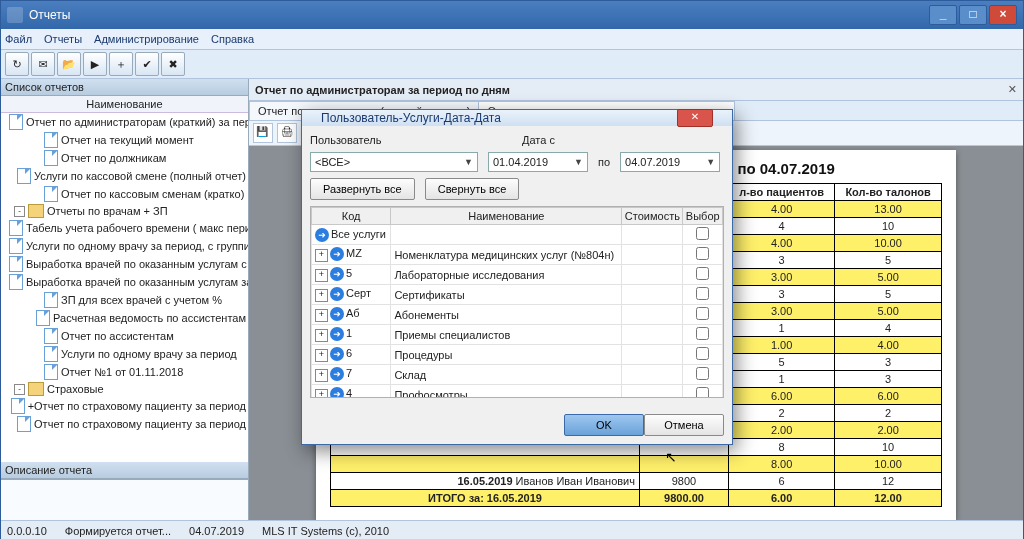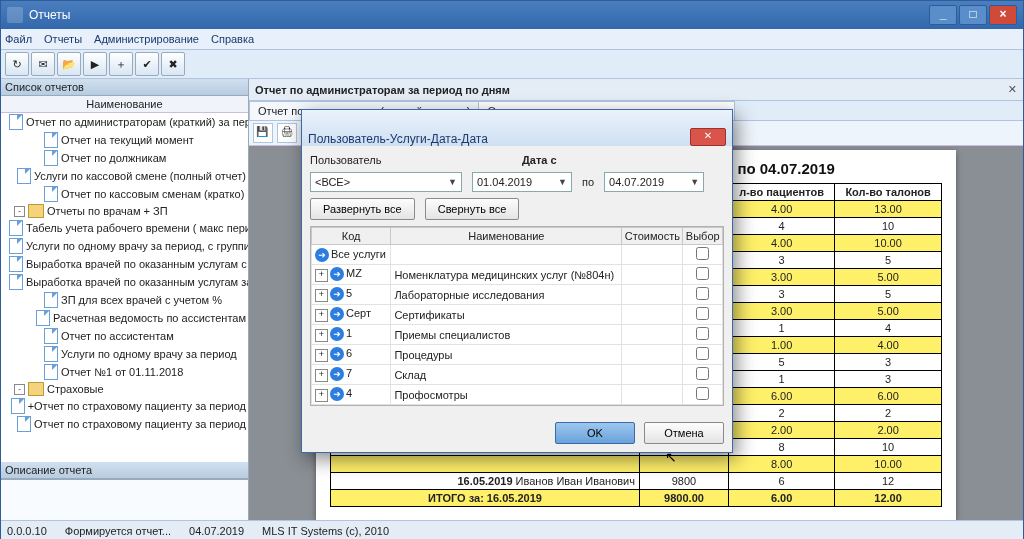--- a/index.html
+++ b/index.html
@@ -40,40 +40,40 @@
 table.rt{border-collapse:collapse;width:100%;font-size:11px}
 table.rt th,table.rt td{border:1px solid #000;padding:2px 4px;text-align:center}
 table.rt th{background:#fff;font-weight:bold}
 .yel{background:#fff06a}
 .plain{background:#fff}
 .tot td{background:#fff06a;font-weight:bold;text-align:left}
 .tot td.num{text-align:center}
 .status{height:20px;background:#e4ecf6;border-top:1px solid #b0c4de;display:flex;align-items:center;font-size:11px;gap:18px;padding:0 6px}
 
 .dlg{position:absolute;left:300px;top:108px;width:430px;background:#f0f0f0;border:1px solid #3a6aa8;box-shadow:4px 6px 18px #0007;z-index:50}
-.dlgtitle{height:36px;background:linear-gradient(#eaf2fb,#cfe0f2);display:flex;align-items:flex-end;padding:0 6px;font-size:12px;color:#1a3a6e}
+.dlgtitle{height:16px;background:linear-gradient(#eaf2fb,#cfe0f2);display:flex;align-items:center;padding:0 19px;font-size:12px;color:#1a3a6e}
 .dlgtitle .sp{flex:1}
 .dlgclose{width:34px;height:16px;background:#d9544a;color:#fff;text-align:center;border:1px solid #a03028;font-size:10px;line-height:14px;border-radius:2px}
 .dlgbody{padding:8px}
 .frow{display:flex;gap:10px;align-items:center;margin-bottom:6px}
 .frow label{font-size:11px}
 .sel,.dt{height:20px;border:1px solid #8aa;background:#fff;font-size:11px;padding:0 4px;box-sizing:border-box;display:flex;align-items:center;justify-content:space-between}
-.sel{width:152px}
+.sel{width:168px}
 .dt{width:100px}
 .car{font-size:9px;color:#444}
 .btn{height:22px;padding:0 12px;background:linear-gradient(#fdfdfd,#e4e4e4);border:1px solid #8a8a8a;border-radius:2px;font-size:11px}
 .btn.pri{background:linear-gradient(#9ec7ef,#6aa2da);border-color:#3a6aa8}
 .grid{border:1px solid #b0b0b0;background:#fff;max-height:190px;overflow:auto}
 .grid table{width:100%;border-collapse:collapse;font-size:11px}
 .grid th{background:#f0f0f0;border:1px solid #c8c8c8;font-weight:normal;padding:2px;position:sticky;top:0}
 .grid td{border:1px solid #e2e2e2;padding:2px 3px;white-space:nowrap}
 .grid .ex{width:11px;height:11px;border:1px solid #888;background:#fff;font-size:9px;line-height:9px;text-align:center;display:inline-block;margin-right:2px}
 .grid .ar{width:14px;height:14px;background:#2b7de0;border-radius:50%;color:#fff;display:inline-flex;align-items:center;justify-content:center;font-size:9px;margin-right:2px}
 .grid input[type=checkbox]{margin:0}
-.dlgfoot{display:flex;justify-content:flex-end;gap:9px;padding:8px}
+.dlgfoot{display:flex;justify-content:flex-end;gap:0;padding:8px}
 .cursor{position:absolute;left:664px;top:448px;font-size:14px;color:#000;z-index:60;pointer-events:none}
 </style>
 </head>
 <body>
 
 <div class="window">
   <div class="titlebar">
     <div class="ico"></div>
     <span>Отчеты</span>
     <div class="sp"></div>
@@ -381,21 +381,21 @@
       <span>Пользователь-Услуги-Дата-Дата</span>
       <div class="sp"></div>
       <div class="dlgclose">✕</div>
     </div>
     <div class="dlgbody">
       <div class="frow">
         <div style="flex:1">
           <label style="font-weight:normal">Пользователь</label>
         </div>
         <div style="flex:1">
-          <label style="font-weight:bold">Дата с</label>
+          <label style="font-weight:normal">Дата с</label>
         </div>
       </div>
       <div class="frow">
         <div class="sel">
             <span>&lt;ВСЕ&gt;</span>
             <span class="car">▼</span>
           </div>
         <div class="dt">
             <span>01.04.2019</span>
             <span class="car">▼</span>
@@ -437,20 +437,26 @@
                 <td></td>
                 <td style="text-align:center"><input type="checkbox" style=""></td>
               </tr>
               <tr>
                 <td><span class="ex">+</span><span class="ar">➜</span>Серт</td>
                 <td>Сертификаты</td>
                 <td></td>
                 <td style="text-align:center"><input type="checkbox" style=""></td>
               </tr>
               <tr>
+                <td><span class="ex">+</span><span class="ar">➜</span>Аб</td>
+                <td>Абонементы</td>
+                <td></td>
+                <td style="text-align:center"><input type="checkbox" style=""></td>
+              </tr>
+              <tr>
                 <td><span class="ex">+</span><span class="ar">➜</span>1</td>
                 <td>Приемы специалистов</td>
                 <td></td>
                 <td style="text-align:center"><input type="checkbox" style=""></td>
               </tr>
               <tr>
                 <td><span class="ex">+</span><span class="ar">➜</span>6</td>
                 <td>Процедуры</td>
                 <td></td>
                 <td style="text-align:center"><input type="checkbox" style=""></td>

